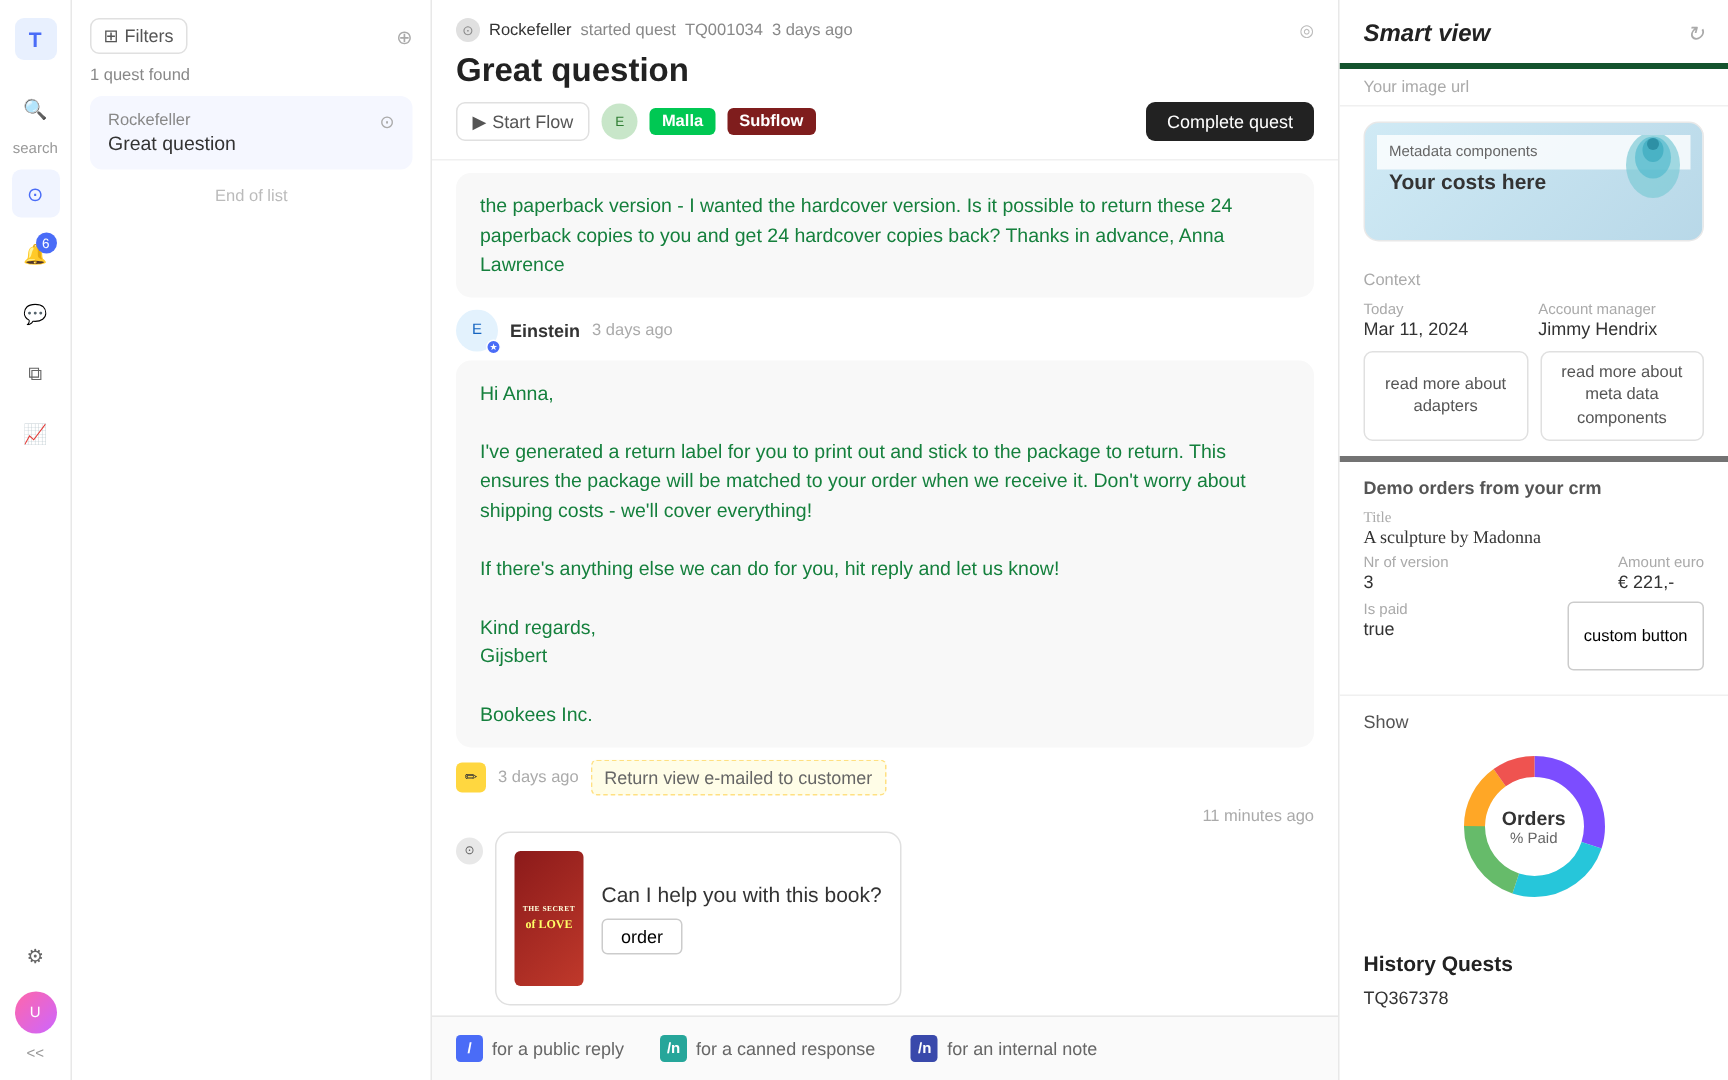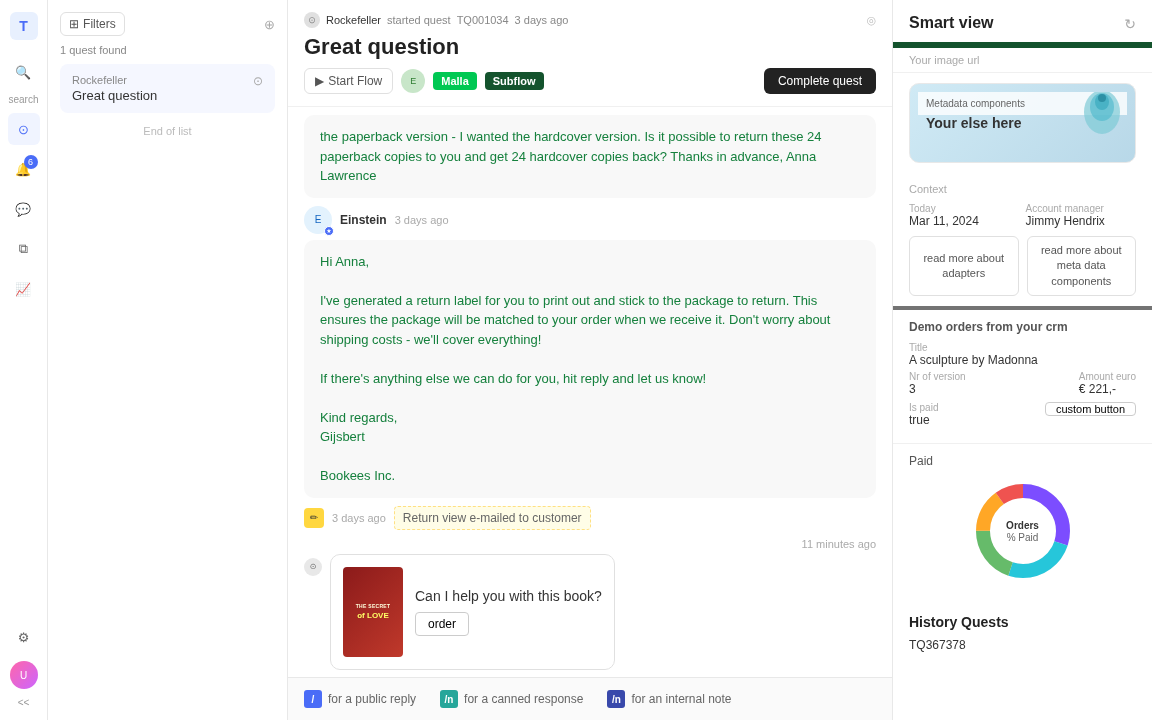--- a/index.html
+++ b/index.html
@@ -33,51 +33,51 @@
 
     
     .quest-header { padding: 12px 16px; border-bottom: 1px solid #f0f0f0; }
     .quest-meta { display: flex; align-items: center; gap: 6px; margin-bottom: 6px; font-size: 11px; color: #888; }
     .quest-meta .actor { color: #333; font-weight: 500; }
     .quest-title-large { font-size: 22px; font-weight: 600; color: #222; margin-bottom: 8px; }
     .quest-actions { display: flex; align-items: center; gap: 8px; }
     .start-flow-btn { display: flex; align-items: center; gap: 4px; padding: 5px 10px; border: 1px solid #e0e0e0; border-radius: 6px; cursor: pointer; font-size: 12px; background: #fff; color: #555; }
     .tag { padding: 3px 8px; border-radius: 4px; font-size: 11px; font-weight: 600; }
     .tag-green { background: #00c853; color: #fff; }
-    .tag-blue { background: #14532d; color: #fff; }
+    .tag-blue { background: #7f1d1d; color: #fff; }
     .complete-btn { margin-left: auto; padding: 6px 14px; background: #222; color: #fff; border: none; border-radius: 6px; cursor: pointer; font-size: 12px; font-weight: 500; }
     .message-bubble { background: #f8f8f8; border-radius: 10px; padding: 12px 16px; line-height: 1.5; font-size: 13px; color: #15803d; }
     .msg-avatar { width: 28px; height: 28px; border-radius: 50%; background: #c8e6c9; display: flex; align-items: center; justify-content: center; font-size: 10px; color: #2e7d32; flex-shrink: 0; position: relative; }
     .msg-avatar-ai { background: #e3f2fd; color: #1565c0; }
     .bot-indicator { position: absolute; bottom: -2px; right: -2px; width: 10px; height: 10px; border-radius: 50%; background: #4a6cf7; border: 1px solid #fff; display: flex; align-items: center; justify-content: center; font-size: 6px; color: #fff; }
     .msg-name { font-weight: 600; font-size: 12px; }
     .internal-note { display: flex; align-items: center; gap: 8px; }
     .note-icon { width: 20px; height: 20px; border-radius: 4px; background: #ffd740; display: flex; align-items: center; justify-content: center; font-size: 10px; flex-shrink: 0; }
     .note-text { font-size: 12px; color: #666; background: #fffde7; padding: 4px 8px; border-radius: 4px; border: 1px dashed #ffe082; }
 
     
     .book-card { border: 1px solid #e0e0e0; border-radius: 10px; padding: 12px; display: flex; gap: 12px; align-items: center; }
-    .book-cover { width: 60px; height: 90px; border-radius: 4px; background: linear-gradient(135deg, #8b1a1a 0%, #c0392b 100%); display: flex; align-items: center; justify-content: center; flex-shrink: 0; overflow: hidden; }
+    .book-cover { width: 46px; height: 90px; border-radius: 4px; background: linear-gradient(135deg, #8b1a1a 0%, #c0392b 100%); display: flex; align-items: center; justify-content: center; flex-shrink: 0; overflow: hidden; font-family: Liberation Serif, serif; }
     .book-cover-img { width: 100%; height: 100%; display: flex; flex-direction: column; align-items: center; justify-content: center; color: #fff; font-size: 7px; text-align: center; padding: 4px; }
     .book-card-content { flex: 1; }
     .book-question { font-size: 14px; color: #333; margin-bottom: 8px; }
     .order-btn { padding: 4px 12px; border: 1px solid #ccc; border-radius: 4px; cursor: pointer; font-size: 12px; background: #fff; }
 
     
     .reply-bar { border-top: 1px solid #e8e8e8; padding: 12px 16px; background: #fafafa; }
     .reply-options { display: flex; gap: 24px; }
     .reply-option { display: flex; align-items: center; gap: 6px; cursor: pointer; color: #666; font-size: 12px; }
     .reply-prefix { width: 18px; height: 18px; border-radius: 3px; display: flex; align-items: center; justify-content: center; font-size: 10px; font-weight: 700; color: #fff; }
     .prefix-blue { background: #4a6cf7; }
     .prefix-teal { background: #26a69a; }
     .prefix-indigo { background: #3949ab; }
 
     
     .smart-panel { width: 260px; background: #fff; border-left: 1px solid #e8e8e8; display: flex; flex-direction: column; overflow-y: auto; }
-    .panel-header { display: flex; align-items: flex-end; justify-content: space-between; padding: 14px 16px 10px; border-bottom: 6px solid #14532d; }
+    .panel-header { display: flex; align-items: flex-start; justify-content: space-between; padding: 14px 16px 10px; border-bottom: 4px solid #14532d; font-style: italic; }
     .panel-title { font-size: 16px; font-weight: 600; color: #222; }
     .panel-url { font-size: 11px; color: #aaa; padding: 6px 16px; border-bottom: 1px solid #f0f0f0; }
 
     
     .image-preview { margin: 10px 16px; border-radius: 10px; overflow: hidden; border: 1px solid #e8e8e8; background: #e8f4f8; position: relative; height: 80px; }
     .preview-label { padding: 6px 8px; font-size: 10px; color: #666; background: rgba(255,255,255,0.8); }
     .preview-title { font-size: 14px; font-weight: 700; color: #333; padding: 0 8px 6px; }
     .preview-art { position: absolute; right: 8px; top: 8px; width: 50px; height: 60px; }
 
     
@@ -89,32 +89,32 @@
     .field-label { font-size: 10px; color: #aaa; }
     .field-value { font-size: 12px; color: #333; font-weight: 500; }
 
     
     .context-btns { display: grid; grid-template-columns: 1fr 1fr; gap: 8px; margin-top: 8px; }
     .context-btn { padding: 6px 8px; border: 1px solid #e0e0e0; border-radius: 6px; font-size: 11px; color: #555; cursor: pointer; background: #fff; line-height: 1.4; }
 
     
     .orders-section { padding: 10px 16px; border-bottom: 1px solid #f0f0f0; }
     .orders-title { font-size: 12px; font-weight: 600; color: #555; margin-bottom: 8px; }
-    .order-field { margin-bottom: 4px; }
+    .order-field { margin-bottom: 4px; font-family: Liberation Serif, serif; }
     .order-row { display: flex; justify-content: space-between; align-items: flex-start; margin-bottom: 6px; }
-    .custom-btn { padding: 0 10px; border: 1px solid #ccc; border-radius: 4px; font-size: 11px; cursor: pointer; background: #fff; }
+    .custom-btn { padding: 16px 10px; border: 1px solid #ccc; border-radius: 4px; font-size: 11px; cursor: pointer; background: #fff; }
 
     
     .chart-section { padding: 10px 16px; }
     .chart-title { font-size: 12px; color: #555; margin-bottom: 8px; }
     .donut-container { display: flex; justify-content: center; align-items: center; margin: 8px 0; }
     .donut-wrap { position: relative; width: 110px; height: 110px; }
     .donut-wrap svg { position: absolute; top: 0; left: 0; }
     .donut-center { position: absolute; top: 50%; left: 50%; transform: translate(-50%, -50%); text-align: center; }
-    .donut-label { font-size: 10px; font-weight: 700; color: #333; line-height: 1.2; }
+    .donut-label { font-size: 13px; font-weight: 700; color: #333; line-height: 1.2; }
     .donut-sub { font-size: 10px; color: #666; }
 
     
     .history-section { padding: 10px 16px; }
     .history-title { font-size: 14px; font-weight: 600; color: #222; margin-bottom: 8px; }
     .sys-circle { width: 18px; height: 18px; border-radius: 50%; background: #e8e8e8; display: flex; align-items: center; justify-content: center; font-size: 8px; color: #666; flex-shrink: 0; }
     .message-card { margin: 8px 0; }
     .msg-header-row { display: flex; align-items: center; gap: 8px; margin-bottom: 6px; }
     .time-stamp { font-size: 11px; color: #aaa; }
 
@@ -286,21 +286,21 @@
 <aside class="smart-panel">
   <div class="panel-header">
     <span class="panel-title">Smart view</span>
     <span class="refresh-icon">↻</span>
   </div>
 
   <div class="panel-url">Your image url</div>
 
   <div class="image-preview" style="background: linear-gradient(135deg, #d0eaf5 0%, #b8d8e8 100%); padding: 8px;">
     <div class="preview-label">Metadata components</div>
-    <div class="preview-title">Your else here</div>
+    <div class="preview-title">Your costs here</div>
     <div class="preview-art">
       <svg width="50" height="60" viewBox="0 0 50 60">
         <ellipse cx="25" cy="20" rx="18" ry="22" fill="#7ecad6" opacity="0.7"></ellipse>
         <ellipse cx="25" cy="15" rx="12" ry="14" fill="#4ab8cc" opacity="0.6"></ellipse>
         <ellipse cx="25" cy="10" rx="7" ry="8" fill="#26a0b5" opacity="0.5"></ellipse>
         <circle cx="25" cy="6" r="4" fill="#1a7a8f" opacity="0.6"></circle>
       </svg>
     </div>
   </div>
 
@@ -347,21 +347,21 @@
     <div class="order-row">
       <div>
         <div class="field-label">Is paid</div>
         <div class="field-value">true</div>
       </div>
       <button class="custom-btn">custom button</button>
     </div>
   </div>
 
   <div class="chart-section">
-    <div class="chart-title">Paid</div>
+    <div class="chart-title">Show</div>
     <div class="donut-container">
       <div class="donut-wrap">
         <svg width="110" height="110" viewBox="0 0 110 110">
 
           <circle cx="55" cy="55" r="40" fill="none" stroke="#f0f0f0" stroke-width="14"></circle>
 
           <circle cx="55" cy="55" r="40" fill="none" stroke="#7c4dff" stroke-width="14" stroke-dasharray="75.4 176.0" stroke-dashoffset="0" transform="rotate(-90 55 55)"></circle>
 
           <circle cx="55" cy="55" r="40" fill="none" stroke="#26c6da" stroke-width="14" stroke-dasharray="62.8 188.5" stroke-dashoffset="-75.4" transform="rotate(-90 55 55)"></circle>
 

